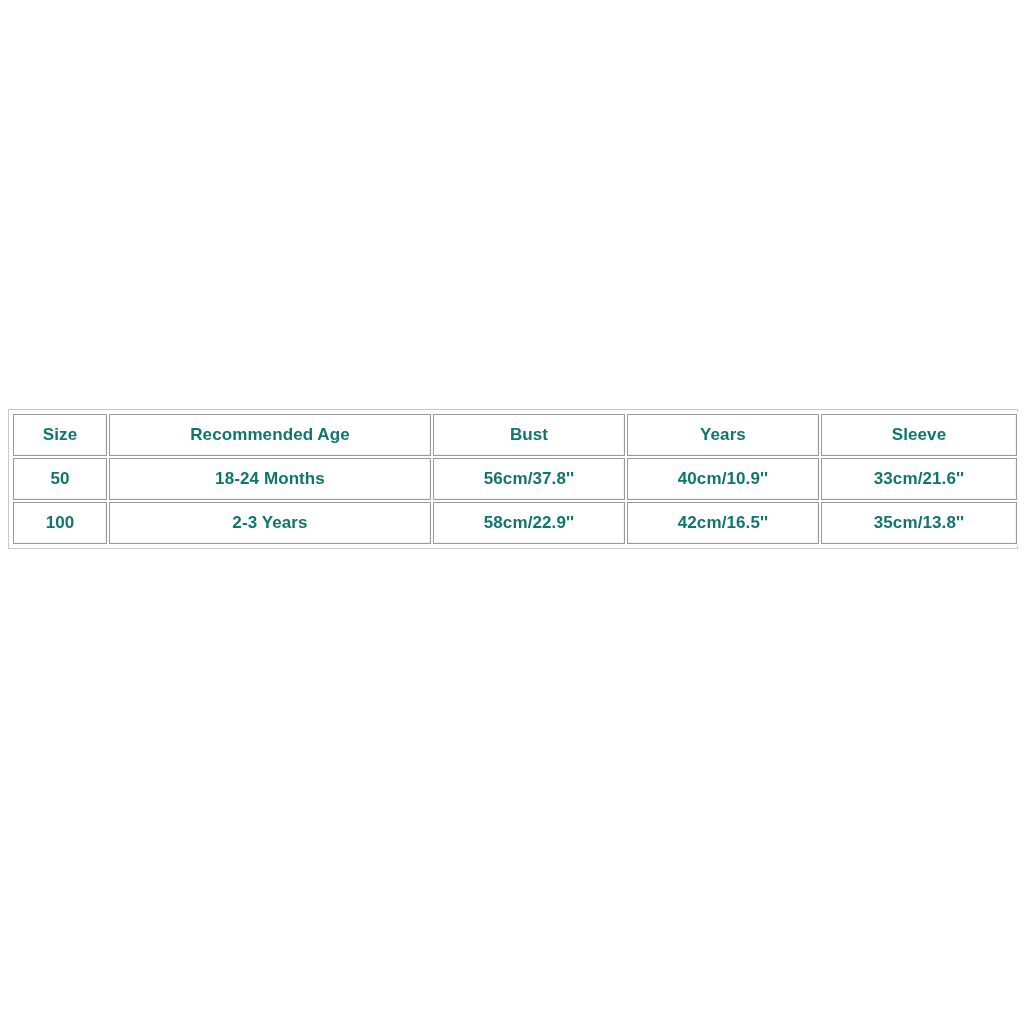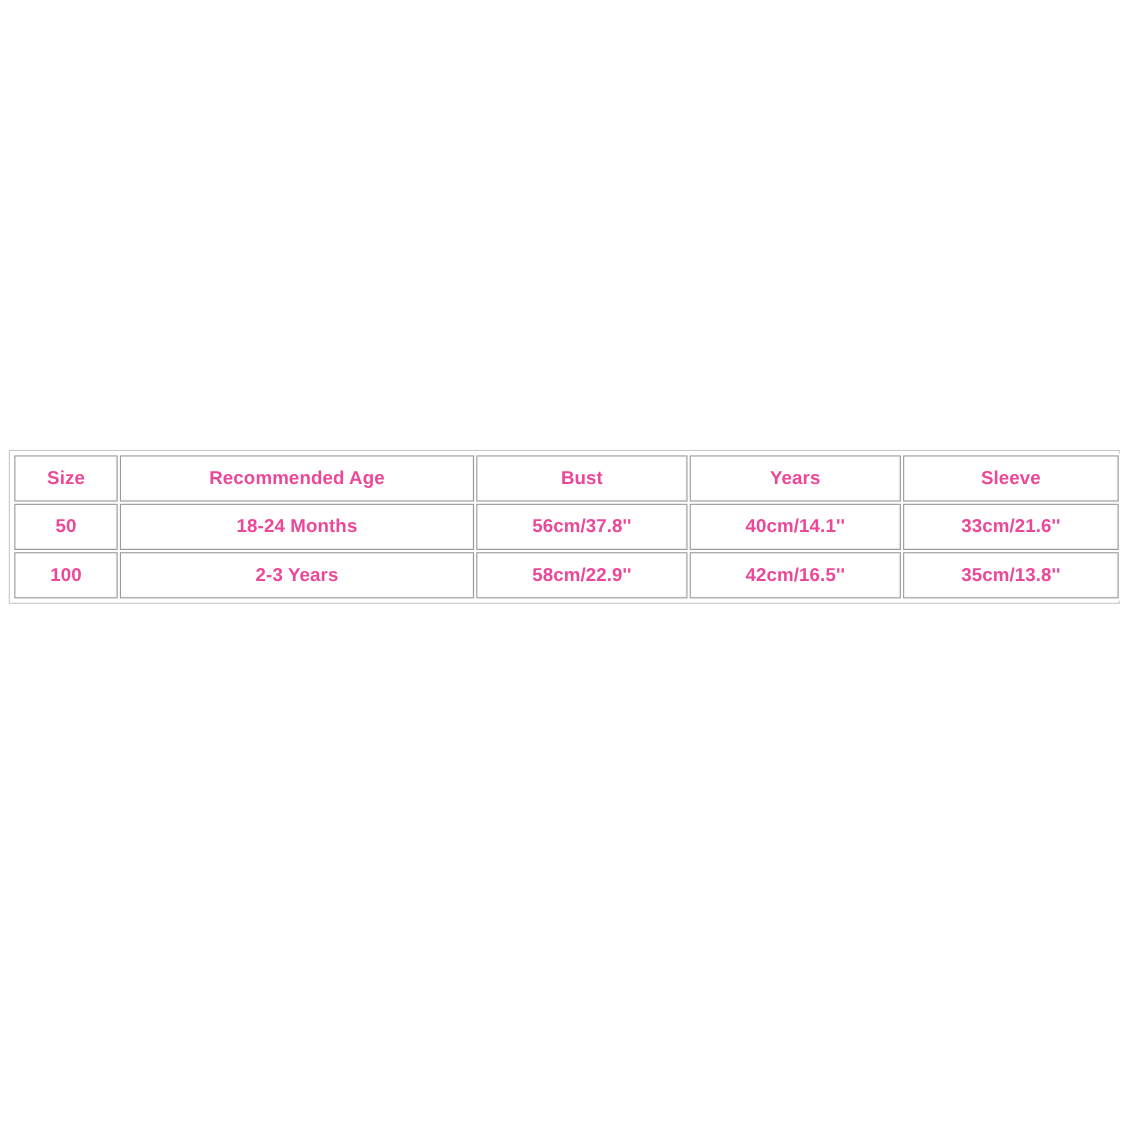--- a/index.html
+++ b/index.html
@@ -37,21 +37,21 @@
 
   table.size-table td {
     border: 1px solid #9a9a9a;
     box-shadow: inset 1px 1px 0 #ffffff, inset -1px -1px 0 #f2f2f2;
     background: #ffffff;
     text-align: center;
     vertical-align: middle;
     height: 36px;
     padding: 2px 4px;
     font-weight: bold;
-    color: #ec4899;
+    color: #0f766e;
     font-size: 17px;
     letter-spacing: 0.1px;
     white-space: nowrap;
     overflow: hidden;
   }
 
   table.size-table tr.header-row td {
     font-size: 17px;
     height: 36px;
   }
@@ -83,21 +83,21 @@
         <td>Years</td>
         <td>Sleeve</td>
       </tr>
 
 
 
       <tr>
         <td>50</td>
         <td>18-24 Months</td>
         <td>56cm/37.8''</td>
-        <td>40cm/14.1''</td>
+        <td>40cm/10.9''</td>
         <td>33cm/21.6''</td>
       </tr>
 
       <tr>
         <td>100</td>
         <td>2-3 Years</td>
         <td>58cm/22.9''</td>
         <td>42cm/16.5''</td>
         <td>35cm/13.8''</td>
       </tr>

